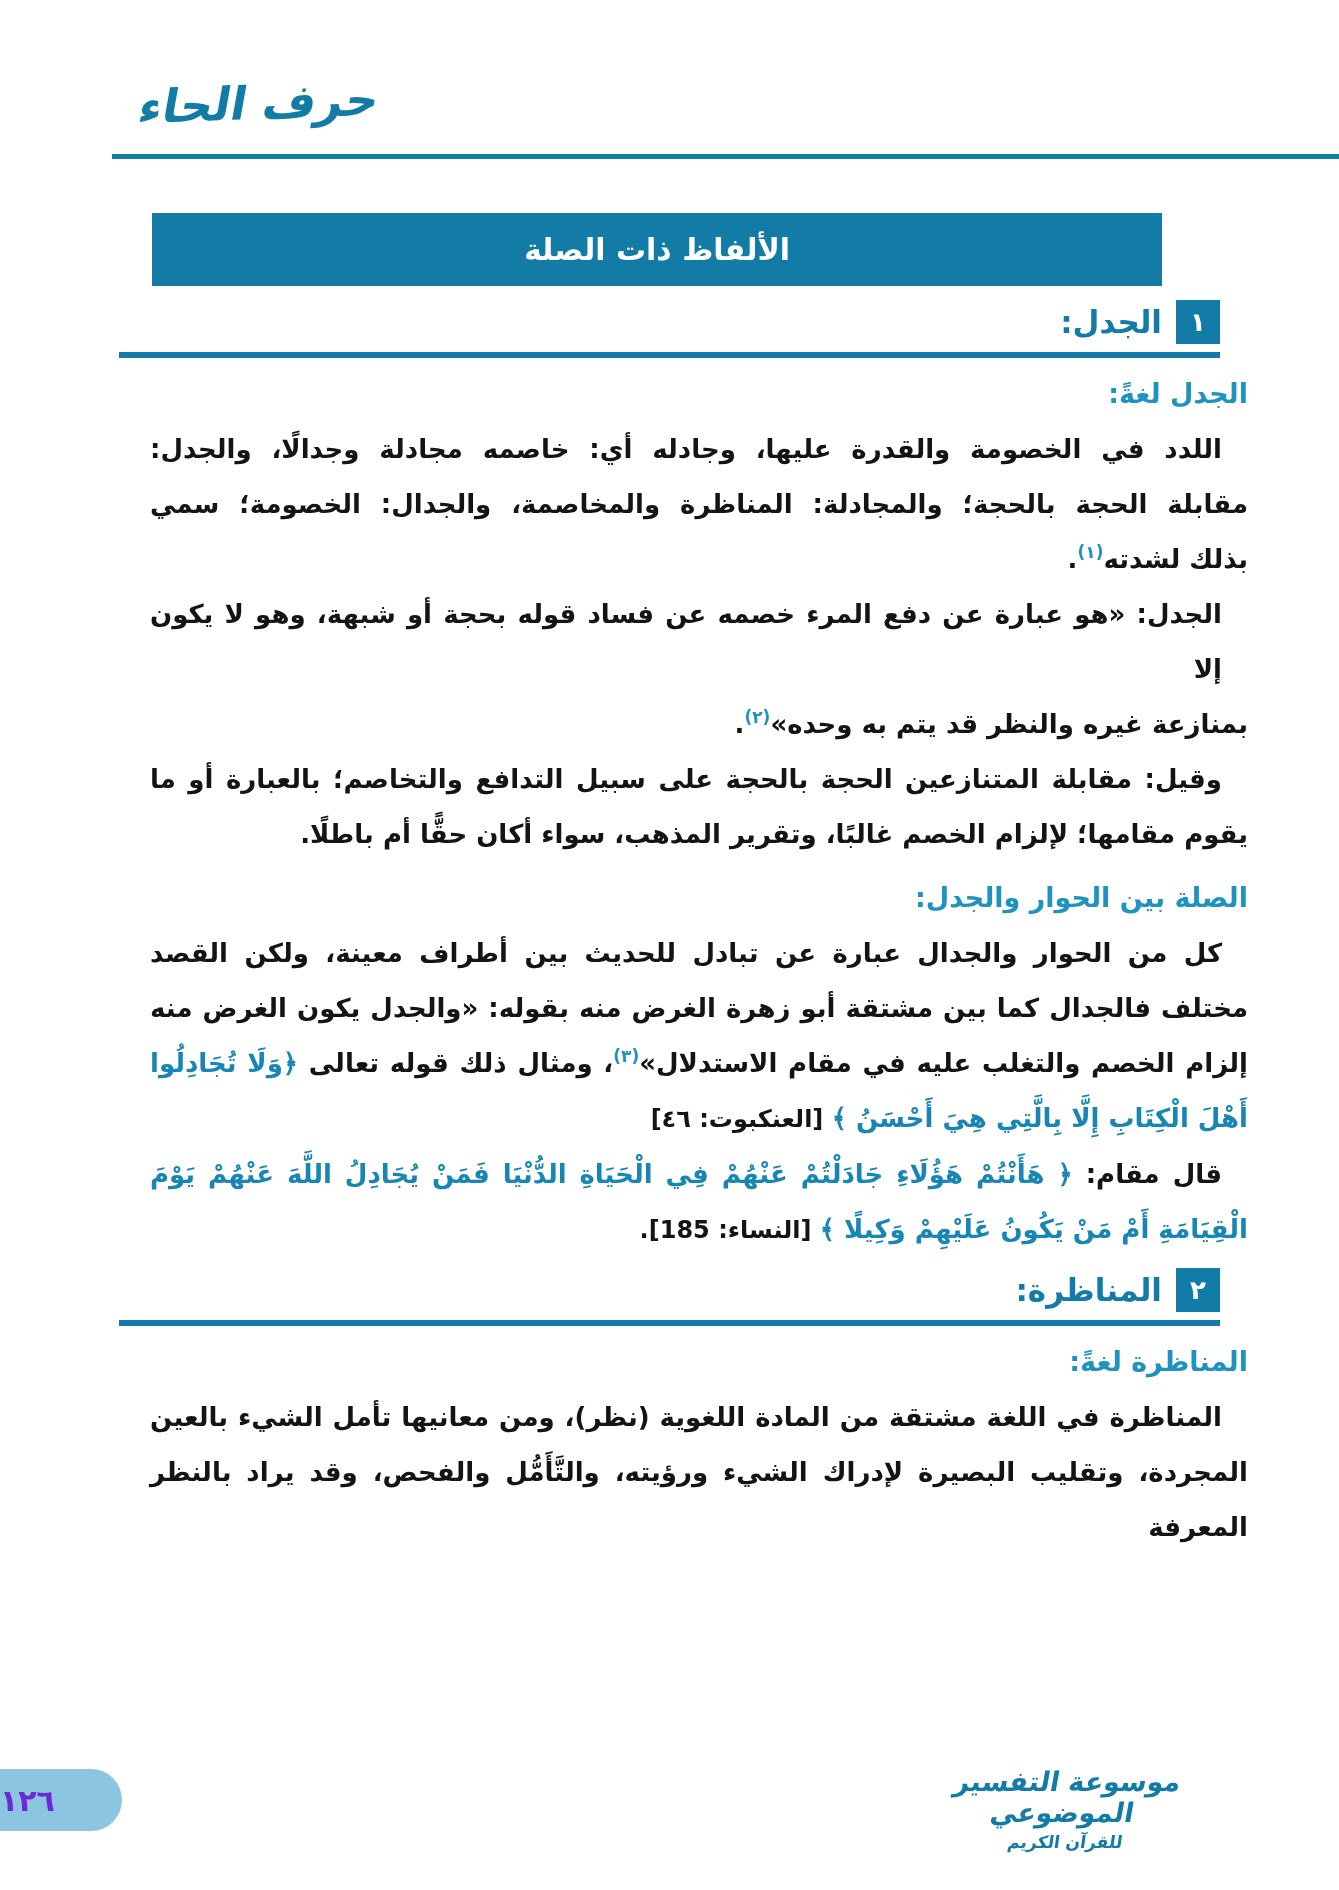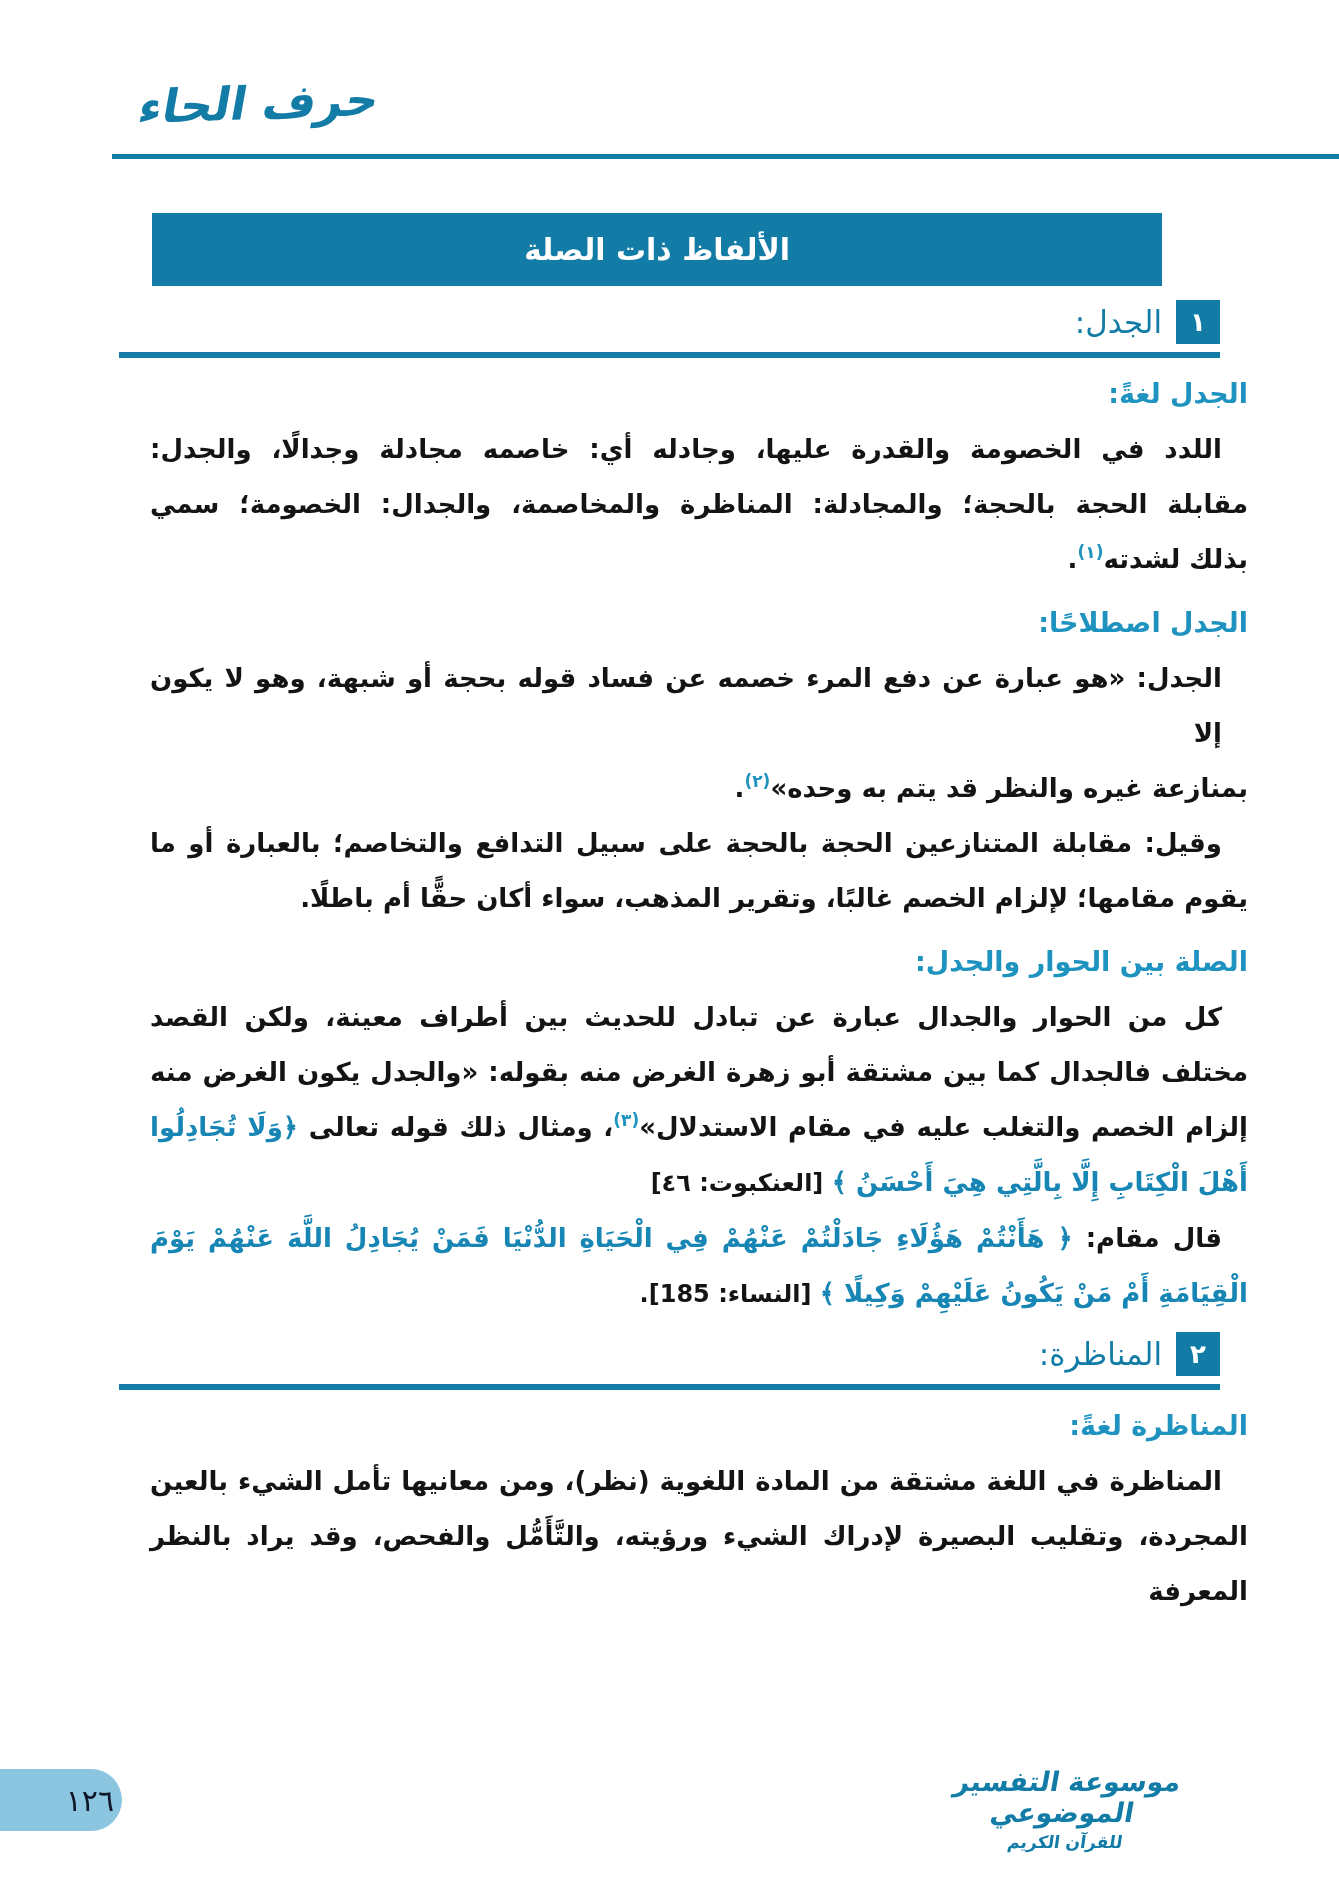--- a/index.html
+++ b/index.html
@@ -49,21 +49,21 @@
   .sec-row{
     margin:14px 119px 0 0;
     display:flex;align-items:center;gap:14px;
   }
   .num-badge{
     width:44px;height:44px;background:var(--primary);
     color:#fff;display:flex;align-items:center;justify-content:center;
     font-size:26px;font-weight:700;flex:0 0 auto;
   }
   .sec-title{
-    color:var(--primary);font-size:31px;font-weight:400;text-align:right;
+    color:var(--primary);font-size:31px;font-weight:700;text-align:right;
   }
   .sec-rule{
     margin:8px 119px 0 119px;
     height:6px;background:var(--primary);
   }
   
   .content{
     padding:0 91px 0 150px;
   }
   .subheading{
@@ -97,22 +97,22 @@
   }
   .logo .l2{
     margin-top:4px;font-size:17px;font-weight:700;
     transform:skewX(-8deg);
   }
   .page-badge{
     position:absolute;top:1769px;left:0;
     width:122px;height:62px;
     background:var(--badge);
     border-radius:0 31px 31px 0; 
-    display:flex;align-items:center;justify-content:flex-start;
-    color:#0f172a;font-size:30px;font-weight:400;letter-spacing:8px;
+    display:flex;align-items:center;justify-content:flex-end;
+    color:#6d28d9;font-size:30px;font-weight:700;letter-spacing:8px;
     padding-right:8px;
   }
 </style>
 </head>
 <body>
 
 <div class="chapter-head">
   <span class="callig">حرف الحاء</span>
 </div>
 <div class="top-rule"></div>
@@ -129,21 +129,20 @@
 
 <div class="content">
 
   <div class="subheading">الجدل لغةً:</div>
   <div>
     <div class="bodyline indent">اللدد في الخصومة والقدرة عليها، وجادله أي: خاصمه مجادلة وجدالًا، والجدل:</div>
     <div class="bodyline">مقابلة الحجة بالحجة؛ والمجادلة: المناظرة والمخاصمة، والجدال: الخصومة؛ سمي</div>
     <div class="bodyline last"><span>بذلك لشدته</span><span class="supref">(١)</span><span>.</span></div>
   </div>
 
-  <div class="subheading">الجدل اصطلاحًا:</div>
   <div>
     <div class="bodyline indent">الجدل: «هو عبارة عن دفع المرء خصمه عن فساد قوله بحجة أو شبهة، وهو لا يكون إلا</div>
     <div class="bodyline last"><span>بمنازعة غيره والنظر قد يتم به وحده»</span><span class="supref">(٢)</span><span>.</span></div>
   </div>
   <div>
     <div class="bodyline indent">وقيل: مقابلة المتنازعين الحجة بالحجة على سبيل التدافع والتخاصم؛ بالعبارة أو ما</div>
     <div class="bodyline last">يقوم مقامها؛ لإلزام الخصم غالبًا، وتقرير المذهب، سواء أكان حقًّا أم باطلًا.</div>
   </div>
 
   <div class="subheading">الصلة بين الحوار والجدل:</div>

